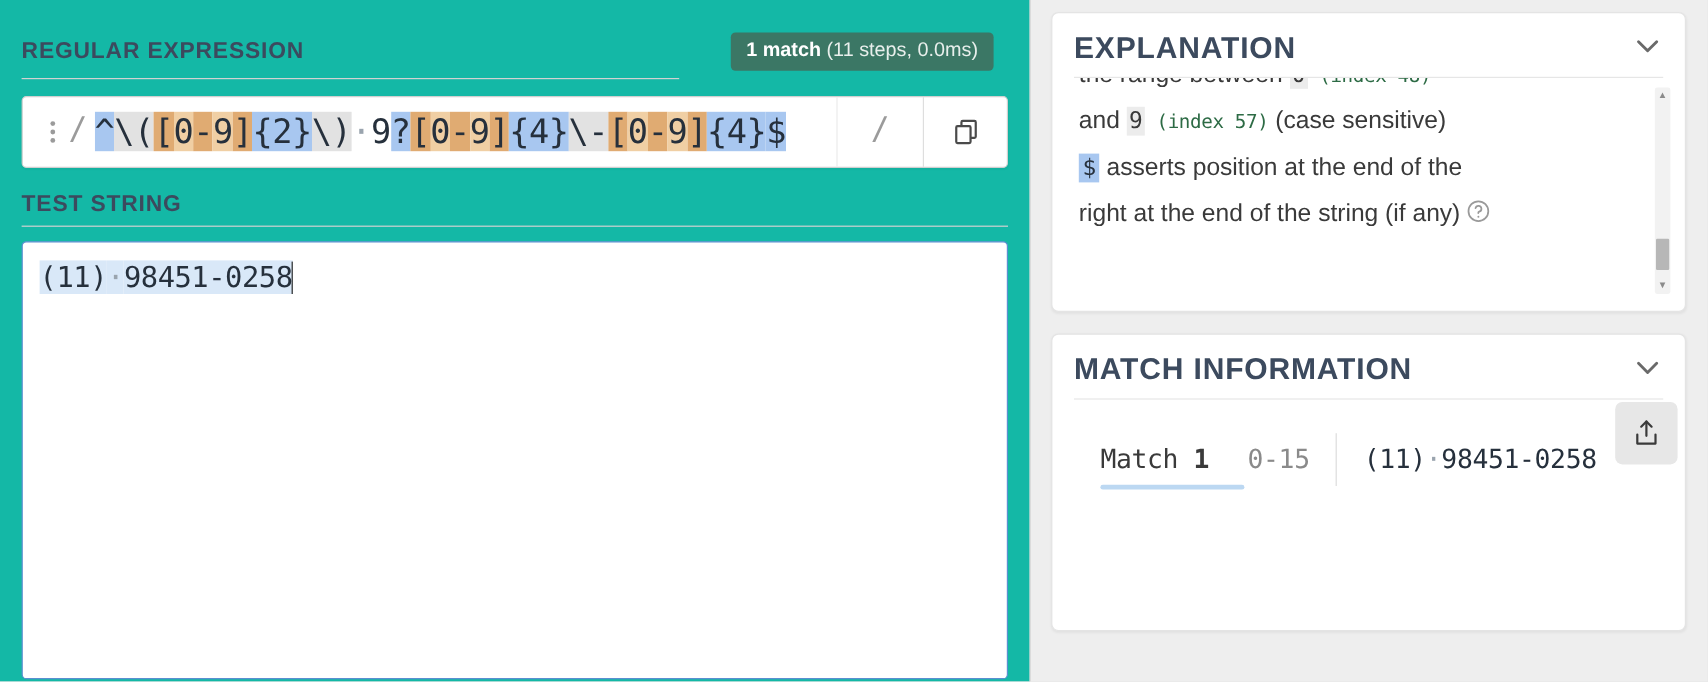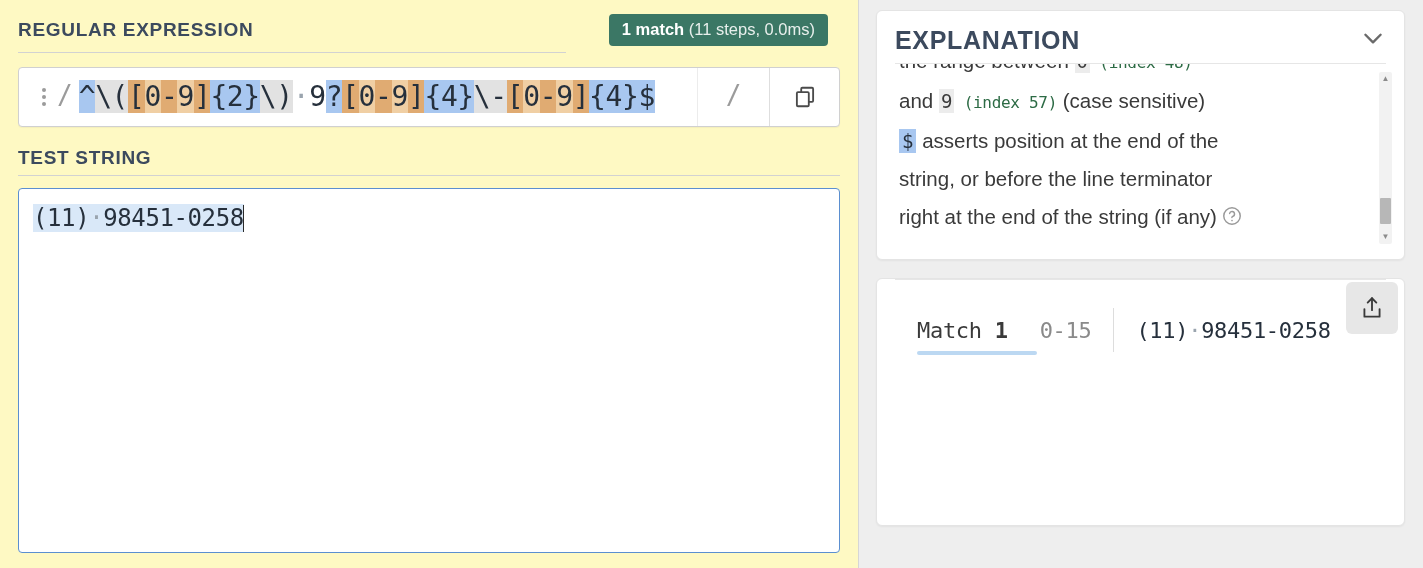--- a/index.html
+++ b/index.html
@@ -7,22 +7,22 @@
     width: 1423px; height: 568px;
     background: #e9e9e9;
     font-family: "Liberation Sans", sans-serif;
     overflow: hidden;
   }
   .app { position: relative; width: 1423px; height: 568px; display: flex; }
 
   
   .left-col {
     width: 858px; height: 568px;
-    background: #fef9c3;
-    padding: 0 18px;
+    background: #14b8a6;
+    padding: 13px 18px;
     position: relative;
   }
   .divider-v {
     position: absolute; left: 858px; top: 0;
     width: 1px; height: 568px; background: #d6d6d6;
   }
 
   .section-head {
     display: flex; align-items: center; justify-content: space-between;
     height: 46px; padding-top: 14px;
@@ -266,36 +266,43 @@
           </svg>
         </span>
       </div>
       <div class="panel-rule"></div>
 
       <div class="expl-body">
         <div class="expl-clip" id="expl-lines">
             <div class="expl-line"><span>the range between </span><span class="chip-gray">0</span><span class="mono-green"> (index 48)</span></div>
             <div class="expl-line"><span>and </span><span class="chip-gray">9</span><span class="mono-green"> (index 57)</span><span> (case sensitive)</span></div>
             <div class="expl-line"><span class="chip-blue">$</span><span> asserts position at the end of the</span></div>
-            <div class="expl-line"><span>string, or before the line terminator</span></div>
             <div class="expl-line"><span>right at the end of the string (if any)</span><span class="help-icon"><svg width="22" height="22" viewBox="0 0 24 24" fill="none" stroke="#9a9a9a" stroke-width="1.6">
                   <circle cx="12" cy="12" r="9"></circle>
                   <path d="M9.4 9.2a2.7 2.7 0 1 1 3.3 3.2c-.6.2-.8.7-.8 1.3" stroke-linecap="round"></path>
                   <circle cx="12" cy="17" r=".9" fill="#9a9a9a" stroke="none"></circle>
                 </svg></span></div>
           </div>
         <div class="scrollbar">
           <span class="sb-arrow">▲</span>
           <span class="sb-arrow">▼</span>
           <div class="sb-thumb"></div>
         </div>
       </div>
     </div>
 
     <div class="panel" id="match-info-panel">
+      <div class="panel-head">
+        <div class="panel-title">MATCH INFORMATION</div>
+        <span class="chev">
+          <svg width="26" height="26" viewBox="0 0 24 24" fill="none" stroke="#6a6a6a" stroke-width="2.2" stroke-linecap="round" stroke-linejoin="round">
+            <polyline points="5,9 12,16 19,9"></polyline>
+          </svg>
+        </span>
+      </div>
       <div class="panel-rule"></div>
 
       <div class="mi-body">
         <div class="mi-row">
           <div class="mi-label-wrap">
             <span class="mi-label">Match </span><b class="mi-label">1</b>
             <div class="mi-underline"></div>
           </div>
           <div class="mi-range">0-15</div>
           <div class="mi-sep"></div>

